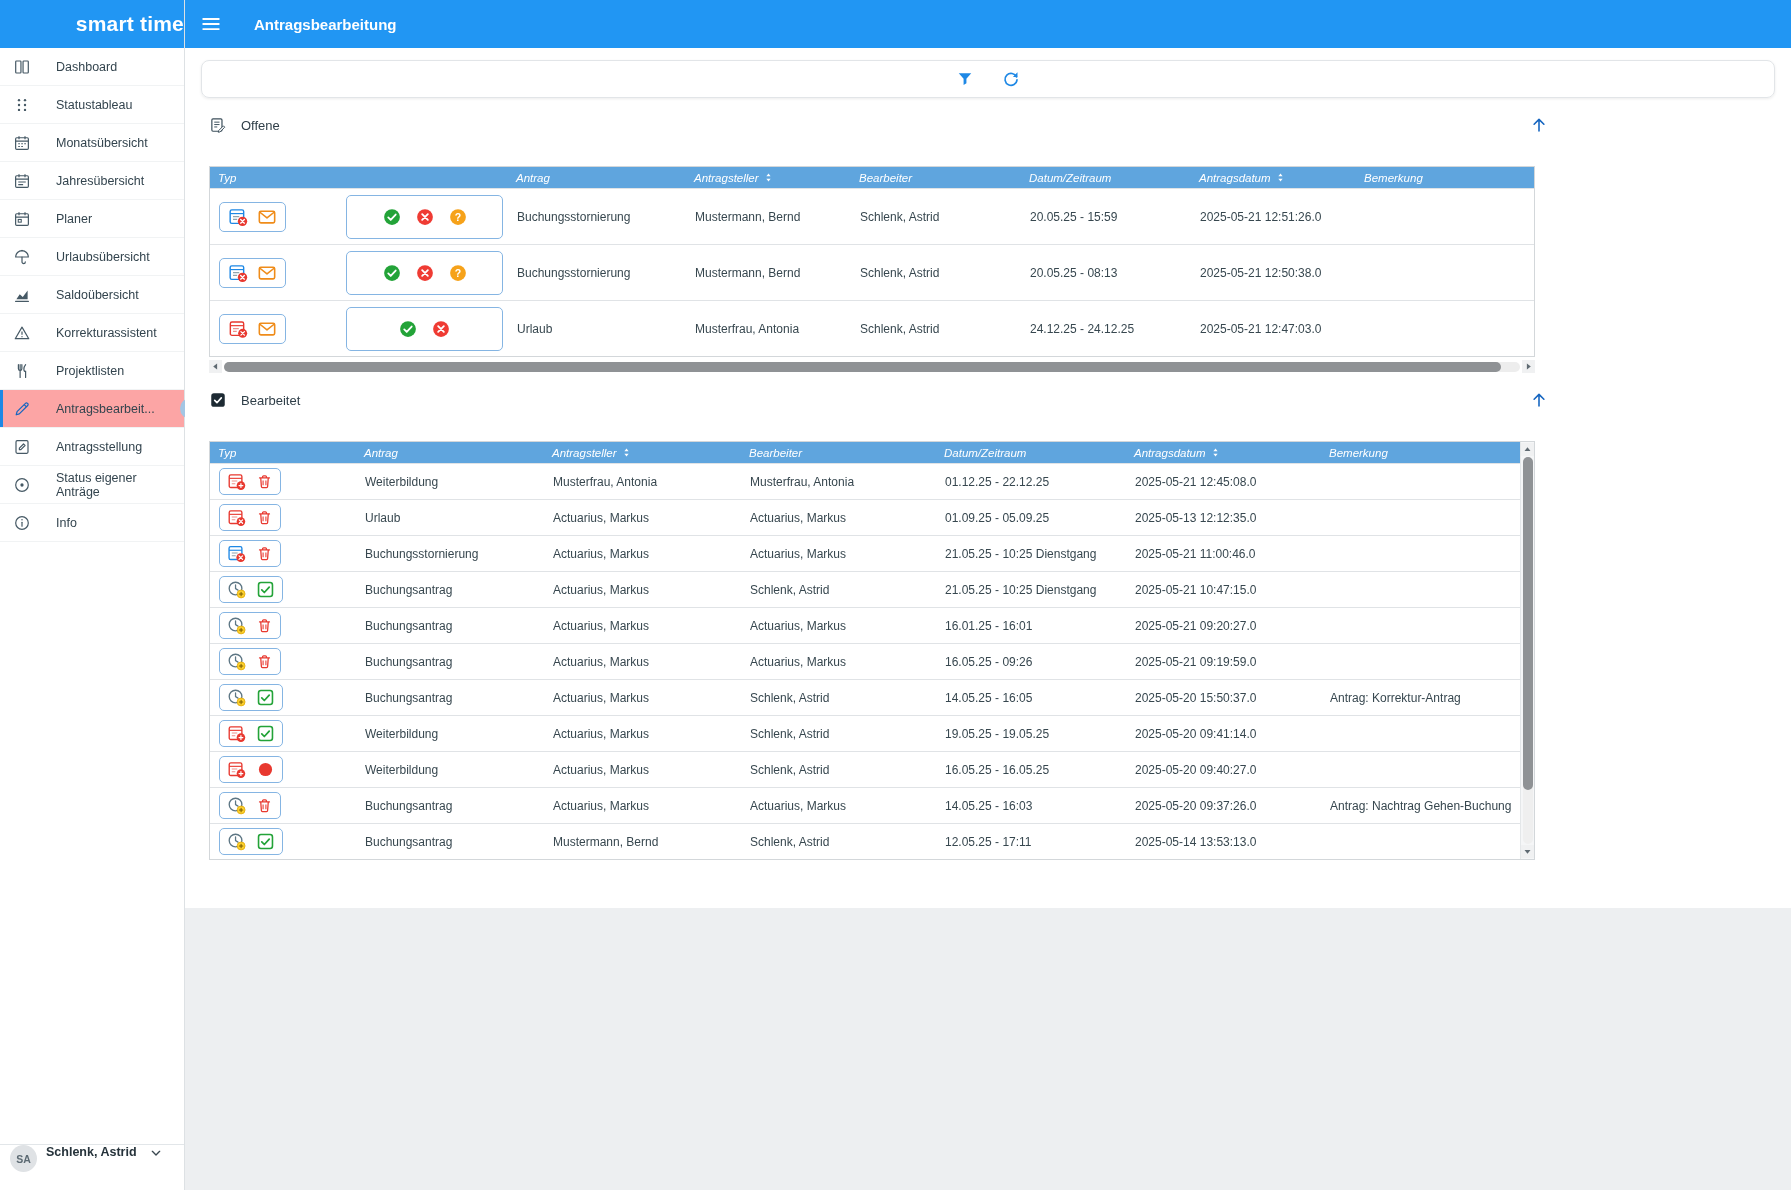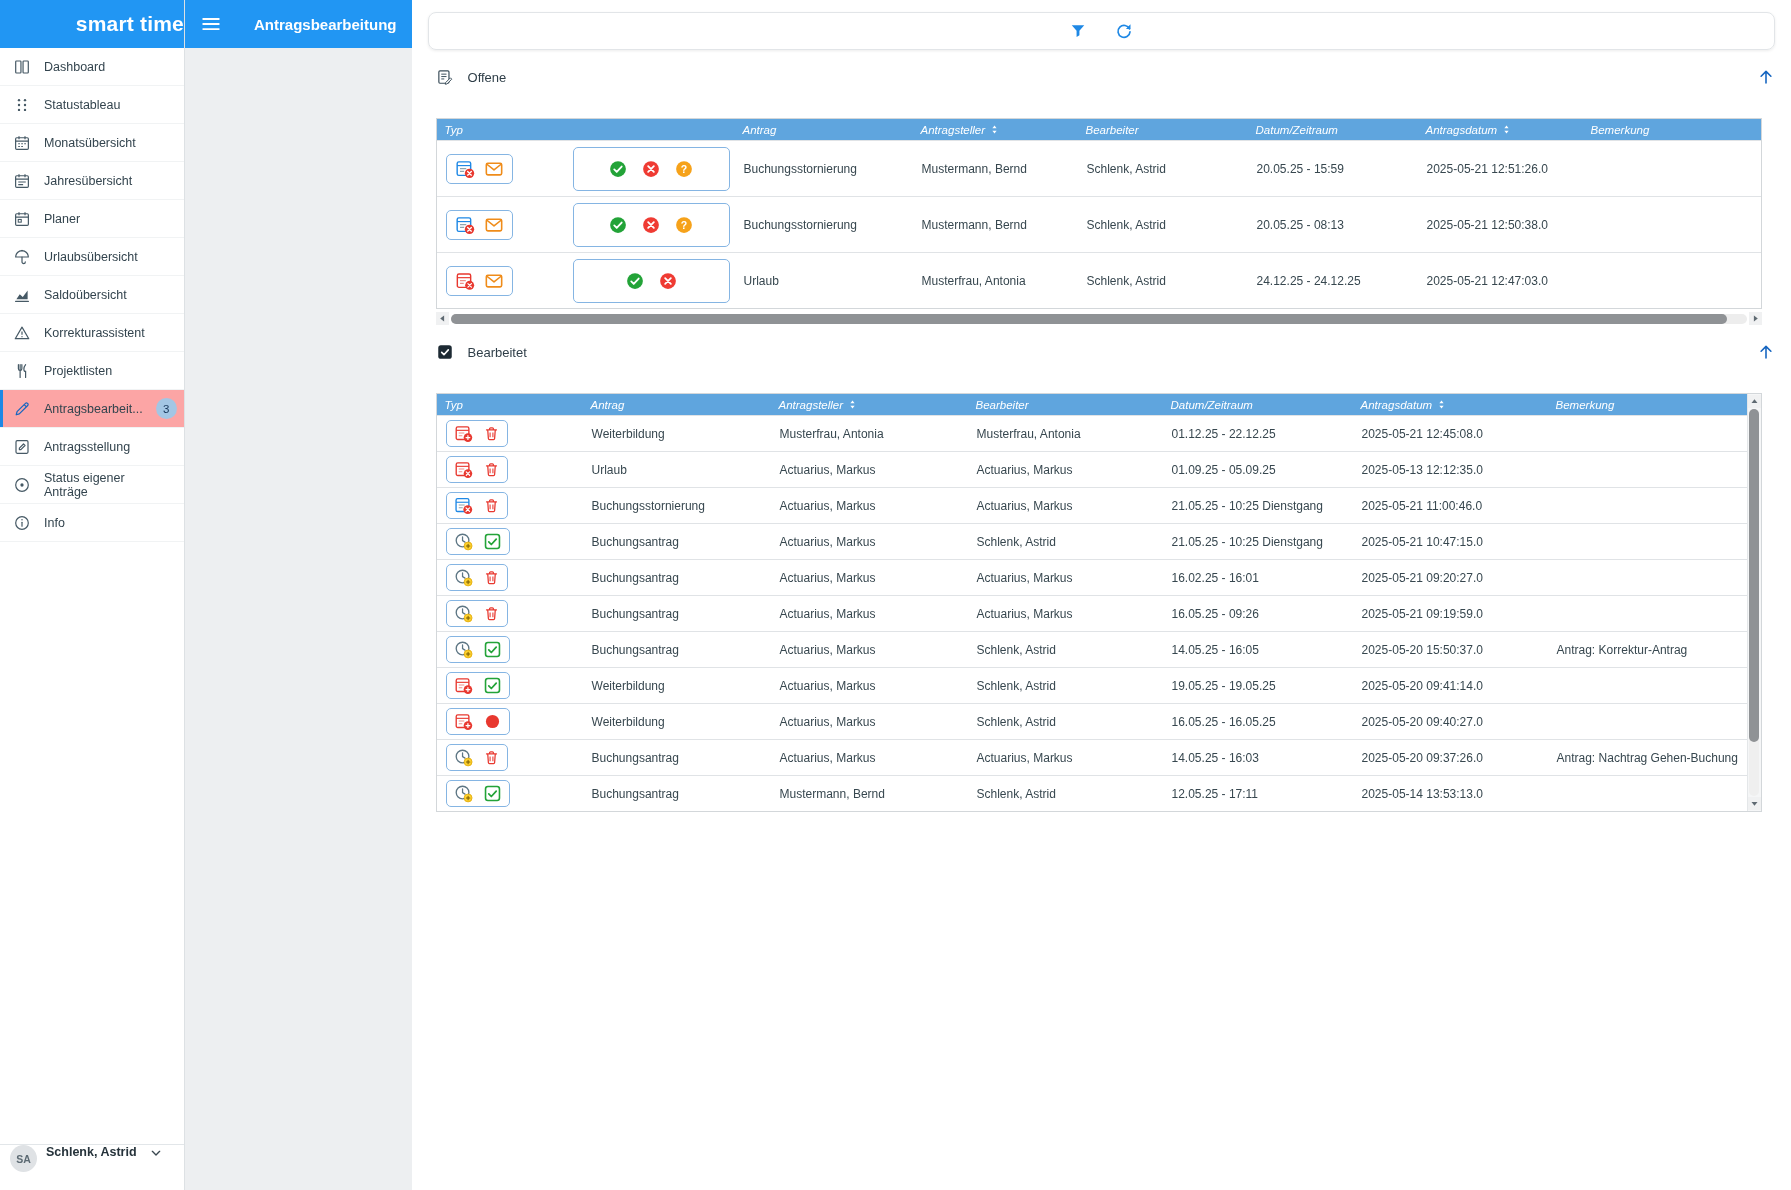--- a/index.html
+++ b/index.html
@@ -4,37 +4,37 @@
 <style>
   *{box-sizing:border-box;margin:0;padding:0}
   html,body{width:1791px;height:1190px}
   body{font-family:"Liberation Sans",sans-serif;background:#edeff1;color:#37474f;overflow:hidden}
   .app{display:flex;width:100%;height:100%}
 
   
   .sidebar{width:185px;min-width:185px;background:#fff;border-right:1px solid #dde1e4;display:flex;flex-direction:column}
   .brand{height:48px;background:#2196f3;color:#fff;font-weight:700;font-size:21px;display:flex;align-items:center;justify-content:flex-end;letter-spacing:.2px}
   .side-nav{flex:1}
-  .side-item{height:38px;display:flex;align-items:center;gap:13px;padding:8px 13px;font-size:12.5px;color:#33444e;border-bottom:1px solid #f1f3f4;cursor:pointer}
+  .side-item{height:38px;display:flex;align-items:center;gap:25px;padding:8px 13px;font-size:12.5px;color:#33444e;border-bottom:1px solid #f1f3f4;cursor:pointer}
   .side-item .ic{width:18px;height:18px;color:#465965;flex:0 0 18px}
   .side-item.active{background:#fca5a5;box-shadow:inset 3px 0 0 #1e88e5}
   .side-item.active .ic{color:#1565c0}
   .badge{margin-left:auto;min-width:21px;height:21px;border-radius:50%;background:#a3c6e4;color:#15365a;font-size:11.5px;display:flex;align-items:center;justify-content:center}
   .sidebar-user{border-top:1px solid #e2e6e9;height:46px;display:flex;align-items:flex-start;gap:9px;padding:0 10px;cursor:pointer}
   .avatar{width:27px;height:27px;border-radius:50%;background:#dfe2e5;color:#5c6a73;font-size:10.5px;font-weight:700;display:flex;align-items:center;justify-content:center}
   .user-name{font-size:12.5px;font-weight:700;color:#26333b}
   .sidebar-user .chev{width:16px;height:16px;margin-left:2px}
 
   
-  .main{flex:1;display:flex;flex-direction:row;min-width:0}
+  .main{flex:1;display:flex;flex-direction:column;min-width:0}
   .topbar{height:48px;flex:0 0 48px;background:#2196f3;display:flex;align-items:center;padding:0 15px;gap:32px}
   .page-title{color:#fff;font-size:15px;font-weight:700}
   .icon-btn{background:none;border:none;padding:0;cursor:pointer;display:inline-flex;align-items:center;justify-content:center}
   .topbar .icon-btn .ic{width:22px;height:22px}
-  .content{background:#fff;padding:12px 16px 25px}
+  .content{background:#fff;padding:12px 16px 48px}
 
   .toolbar{height:38px;border:1px solid #e2e5e8;border-radius:8px;box-shadow:0 1px 3px rgba(0,0,0,.08);display:flex;align-items:center;justify-content:center;gap:26px;margin-bottom:8px}
   .toolbar .icon-btn .ic{width:20px;height:20px}
 
   .section{width:1339px;margin-left:8px}
   .section-header{display:flex;align-items:center;gap:14px;margin:18px 0 32px}
   .section-header .label{font-size:13px;color:#2f3e48}
   .section-header .lead-ic{width:18px;height:18px;color:#3c4f5b}
   .collapse-btn{margin-left:auto}
   .collapse-btn .ic{width:18px;height:18px}
@@ -687,21 +687,21 @@
                             <path d="M6.7 7l.9 12c.06.8.7 1.5 1.5 1.5h5.8c.8 0 1.44-.7 1.5-1.5l.9-12" fill="none" stroke="#e8382f" stroke-width="1.8"></path>
                             <path d="M10 10.5v6.8M14 10.5v6.8" stroke="#e8382f" stroke-width="1.5"></path>
                           </svg>
                         </span>
                       </button>
                     </div>
                   </div>
                   <div class="td">Buchungsantrag</div>
                   <div class="td">Actuarius, Markus</div>
                   <div class="td">Actuarius, Markus</div>
-                  <div class="td">16.02.25 - 16:01</div>
+                  <div class="td">16.01.25 - 16:01</div>
                   <div class="td">2025-05-21 09:20:27.0</div>
                   <div class="td"></div>
                 </div>
                 <div class="row bearb-grid">
                   <div class="td">
                     <div class="icon-box">
                       <span class="ic">
                         <svg viewBox="0 0 24 24">
                           <circle cx="10.8" cy="10.8" r="8" fill="#fff" stroke="#5d7684" stroke-width="1.7"></circle>
                           <path d="M10.8 6.2v4.6l3.1 2" fill="none" stroke="#5d7684" stroke-width="1.6" stroke-linecap="round"></path>

